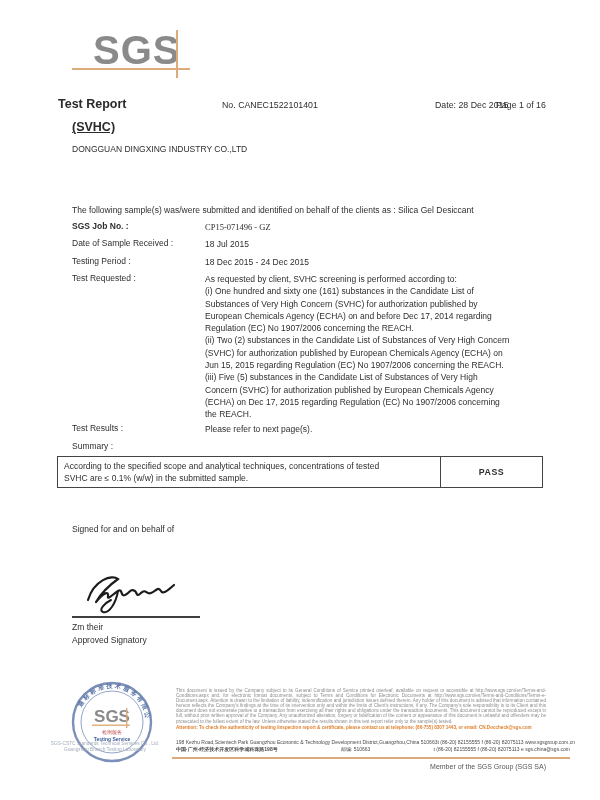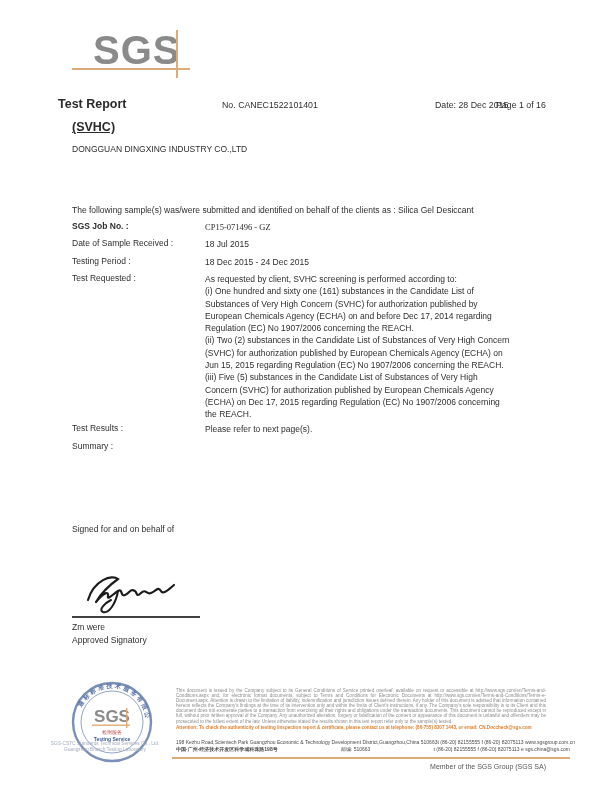--- a/index.html
+++ b/index.html
@@ -72,32 +72,37 @@
 Jun 15, 2015 regarding Regulation (EC) No 1907/2006 concerning the REACH.
 (iii) Five (5) substances in the Candidate List of Substances of Very High
 Concern (SVHC) for authorization published by European Chemicals Agency
 (ECHA) on Dec 17, 2015 regarding Regulation (EC) No 1907/2006 concerning
 the REACH.</div>
 
   <div class="abs label-col" style="left:72px;top:423px;">Test Results :</div>
   <div class="abs body-sm" style="left:205px;top:423px;">Please refer to next page(s).</div>
 
   <div class="abs label-col" style="left:72px;top:441px;">Summary :</div>
+  <div class="abs sumbox" style="left:57px;top:456px;width:486px;height:32px;box-sizing:border-box;">
+    <div class="cell-l body-sm pre" style="line-height:12px;">According to the specified scope and analytical techniques, concentrations of tested
+SVHC are ≤ 0.1% (w/w) in the submitted sample.</div>
+    <div class="cell-r">PASS</div>
+  </div>
 
   <div class="abs body-sm" style="left:72px;top:523px;">Signed for and on behalf of</div>
 
   <svg class="abs" style="left:78px;top:568px;" width="130" height="50" viewBox="0 0 130 50">
     <path d="M10 32 C16 12 34 6 40 11 C33 16 24 24 18 34
              M18 34 C26 24 31 23 30 28 C29 33 35 26 40 23 C45 20 42 29 47 27
              C52 25 52 20 57 23 C59 24 58 30 63 25 C68 20 68 27 73 25
              C78 23 80 18 83 23 C85 27 90 22 96 17" fill="none" stroke="#1c1c1c" stroke-width="2.2" stroke-linecap="round"></path>
     <path d="M40 23 C38 35 31 46 25 44 C20 42 27 35 33 32" fill="none" stroke="#1c1c1c" stroke-width="2" stroke-linecap="round"></path>
   </svg>
   <div class="abs sig-line" style="left:72px;top:616px;width:128px;"></div>
-  <div class="abs body-sm" style="left:72px;top:621px;">Zm were</div>
+  <div class="abs body-sm" style="left:72px;top:621px;">Zm their</div>
   <div class="abs body-sm" style="left:72px;top:634px;">Approved Signatory</div>
 
   <svg class="abs" style="left:70px;top:680px;" width="84" height="84" viewBox="0 0 84 84">
     <circle cx="42" cy="42" r="39" fill="none" stroke="#7b90b8" stroke-width="2.4"></circle>
     <circle cx="42" cy="42" r="31" fill="none" stroke="#93a6c6" stroke-width="1"></circle>
     <defs>
         <path id="arcTop" d="M8 42 A34 34 0 0 1 76 42"></path>
       </defs>
     <text font-size="6.2" fill="#5a74a8" font-weight="bold" letter-spacing="2">
       <textPath href="#arcTop" startOffset="14%">通标标准技术服务有限公司</textPath>

